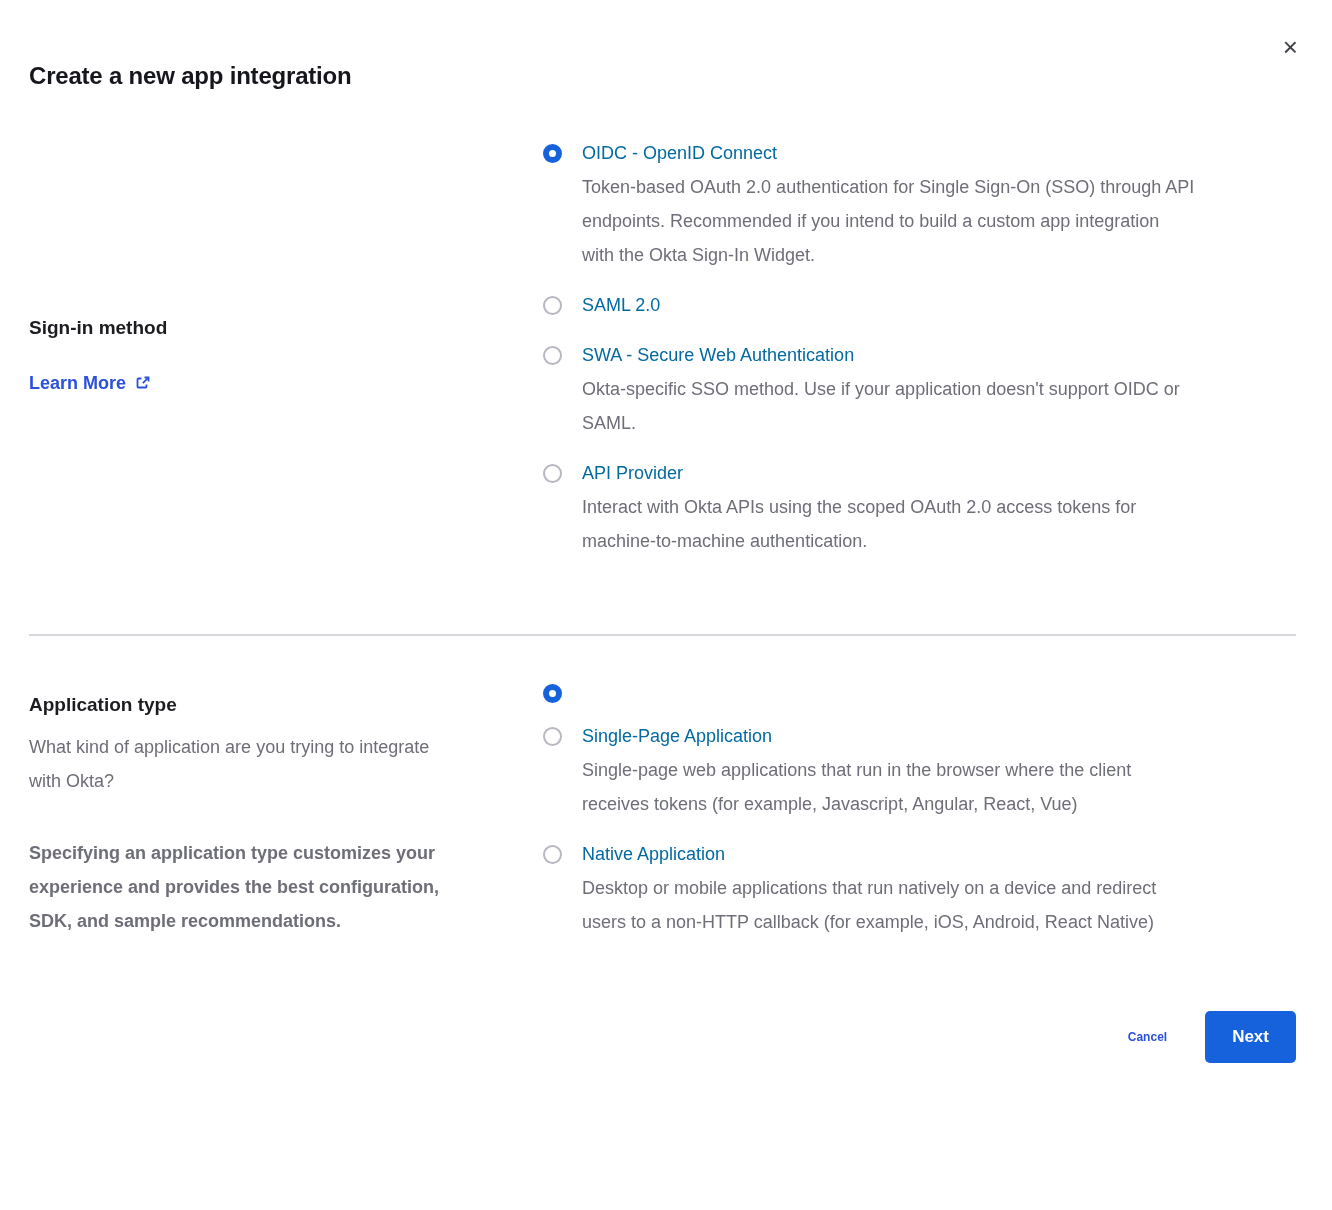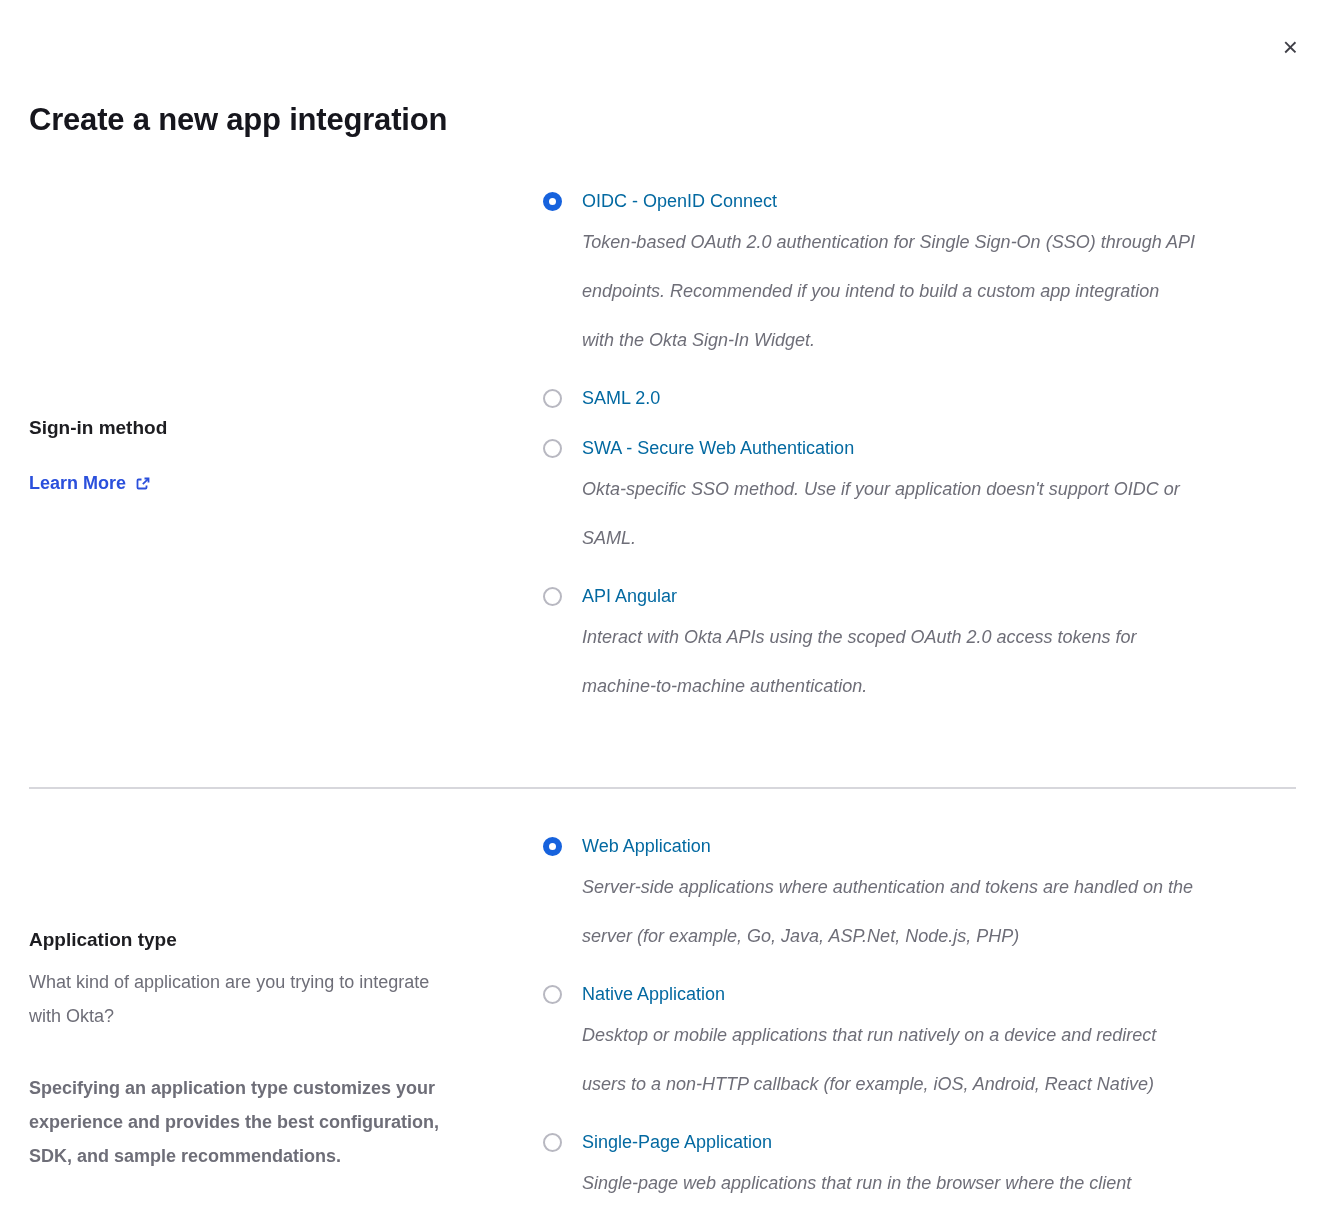--- a/index.html
+++ b/index.html
@@ -22,25 +22,24 @@
     top:34px;
     right:34px;
     font-size:26px;
     line-height:1;
     color:#3f3f47;
     cursor:pointer;
     background:none;border:none;
     font-family:"Liberation Sans", sans-serif;
   }
   .dialog-title{
-    font-size:31px;
+    font-size:24px;
     font-weight:700;
     letter-spacing:-0.2px;
     color:#16161d;
-    margin-top:40px;
   }
   .section{
     display:flex;
     align-items:center;
   }
   .section-signin{margin-top:46px;}
   .section-apptype{margin-top:40px;}
   .section-left{
     width:514px;
     flex-shrink:0;
@@ -92,24 +91,23 @@
   .option-row.selected .radio{
     border:6px solid var(--accent);
   }
   .option-label{
     font-size:18px;
     line-height:34px;
     color:#0369a1;
   }
   .option-desc{
     font-size:18px;
-    line-height:49px;
+    line-height:34px;
     color:#6e6e78;
     white-space:pre-line;
-    font-style:italic;
   }
   .divider{
     border:none;
     border-top:2px solid #d7d7dc;
     margin-top:60px;
   }
   .footer{
     display:flex;
     justify-content:flex-end;
     align-items:center;
@@ -182,21 +180,21 @@
     <div class="option-text">
       <div class="option-label">SWA - Secure Web Authentication</div>
       <div class="option-desc">Okta-specific SSO method. Use if your application doesn't support OIDC or
 SAML.</div>
     </div>
   </div>
 
   <div class="option-row">
     <span class="radio"></span>
     <div class="option-text">
-      <div class="option-label">API Angular</div>
+      <div class="option-label">API Provider</div>
       <div class="option-desc">Interact with Okta APIs using the scoped OAuth 2.0 access tokens for
 machine-to-machine authentication.</div>
     </div>
   </div>
 </div>
   </div>
 
   <hr class="divider">
 
   <div class="section section-apptype">
@@ -204,44 +202,39 @@
       <div class="section-heading">Application type</div>
       <p class="left-para first">What kind of application are you trying to integrate
 with Okta?</p>
       <p class="left-para second">Specifying an application type customizes your
 experience and provides the best configuration,
 SDK, and sample recommendations.</p>
     </div>
     <div class="section-right radio-list">
   <div class="option-row selected">
     <span class="radio"></span>
-    <div class="option-text">
-      <div class="option-label">Web Application</div>
-      <div class="option-desc">Server-side applications where authentication and tokens are handled on the
-server (for example, Go, Java, ASP.Net, Node.js, PHP)</div>
+  </div>
+
+  <div class="option-row">
+    <span class="radio"></span>
+    <div class="option-text">
+      <div class="option-label">Single-Page Application</div>
+      <div class="option-desc">Single-page web applications that run in the browser where the client
+receives tokens (for example, Javascript, Angular, React, Vue)</div>
     </div>
   </div>
 
   <div class="option-row">
     <span class="radio"></span>
     <div class="option-text">
       <div class="option-label">Native Application</div>
       <div class="option-desc">Desktop or mobile applications that run natively on a device and redirect
 users to a non-HTTP callback (for example, iOS, Android, React Native)</div>
     </div>
   </div>
-
-  <div class="option-row">
-    <span class="radio"></span>
-    <div class="option-text">
-      <div class="option-label">Single-Page Application</div>
-      <div class="option-desc">Single-page web applications that run in the browser where the client
-receives tokens (for example, Javascript, Angular, React, Vue)</div>
-    </div>
-  </div>
 </div>
   </div>
 
   <div class="footer">
     <button class="cancel-link">Cancel</button>
     <button class="next-btn">Next</button>
   </div>
 
 </div>
 

